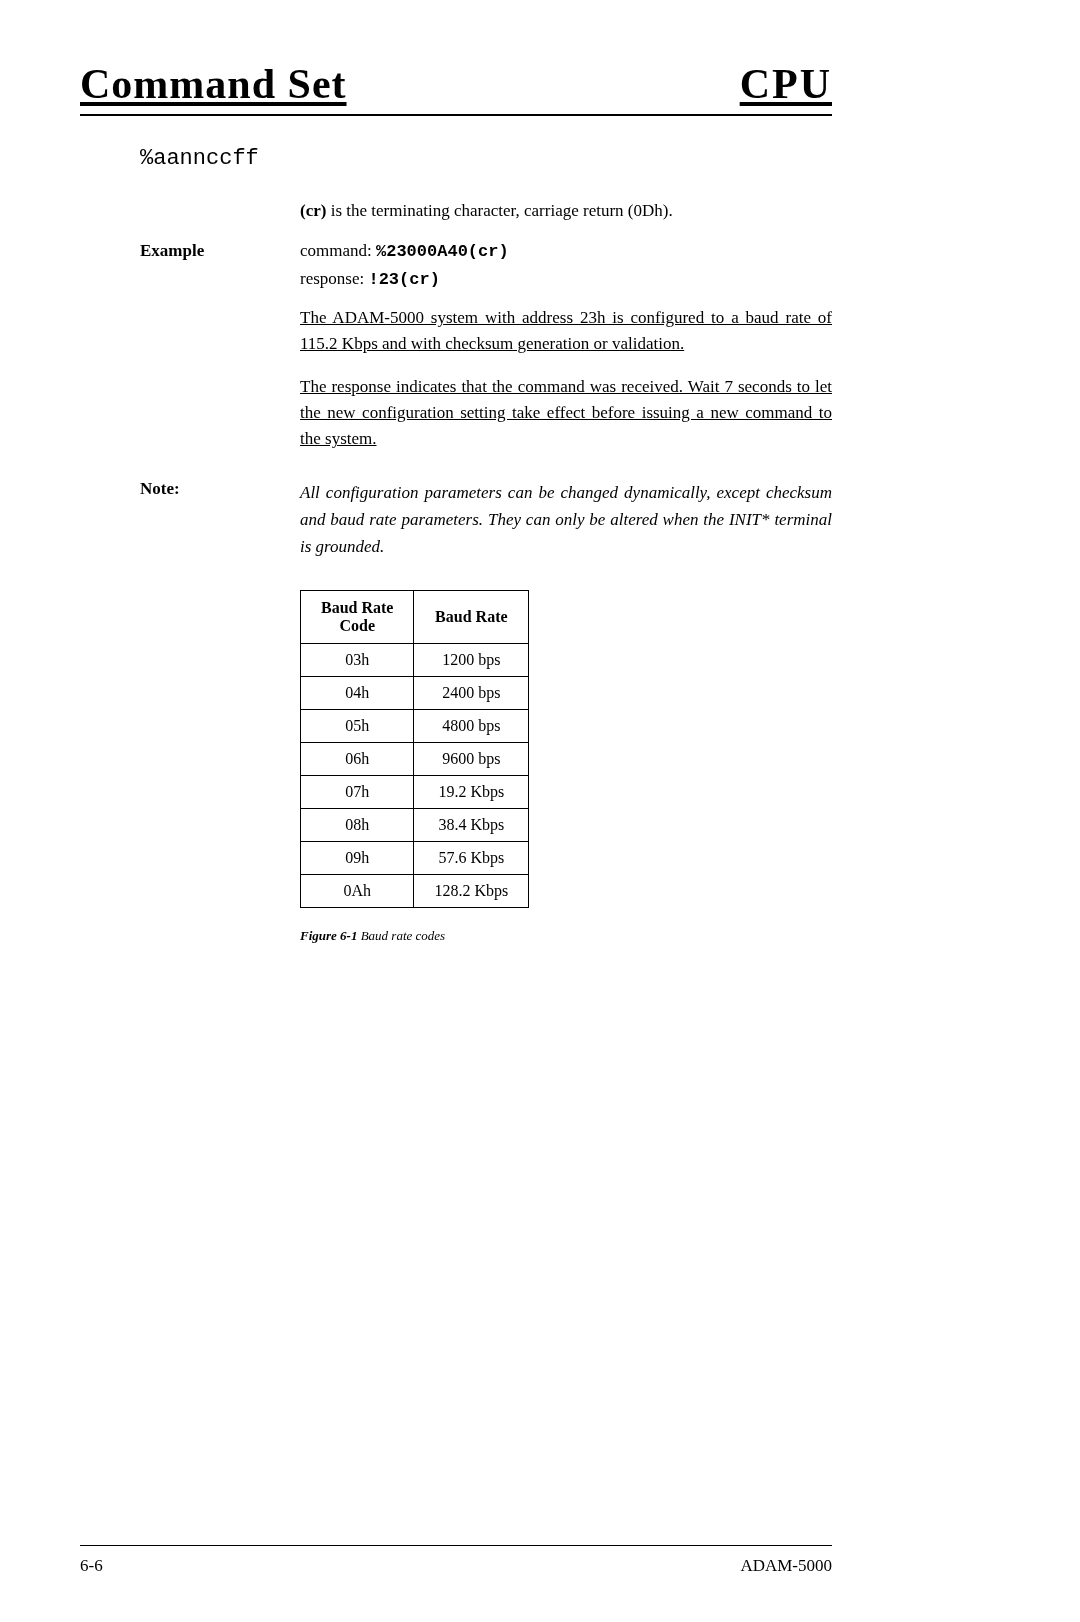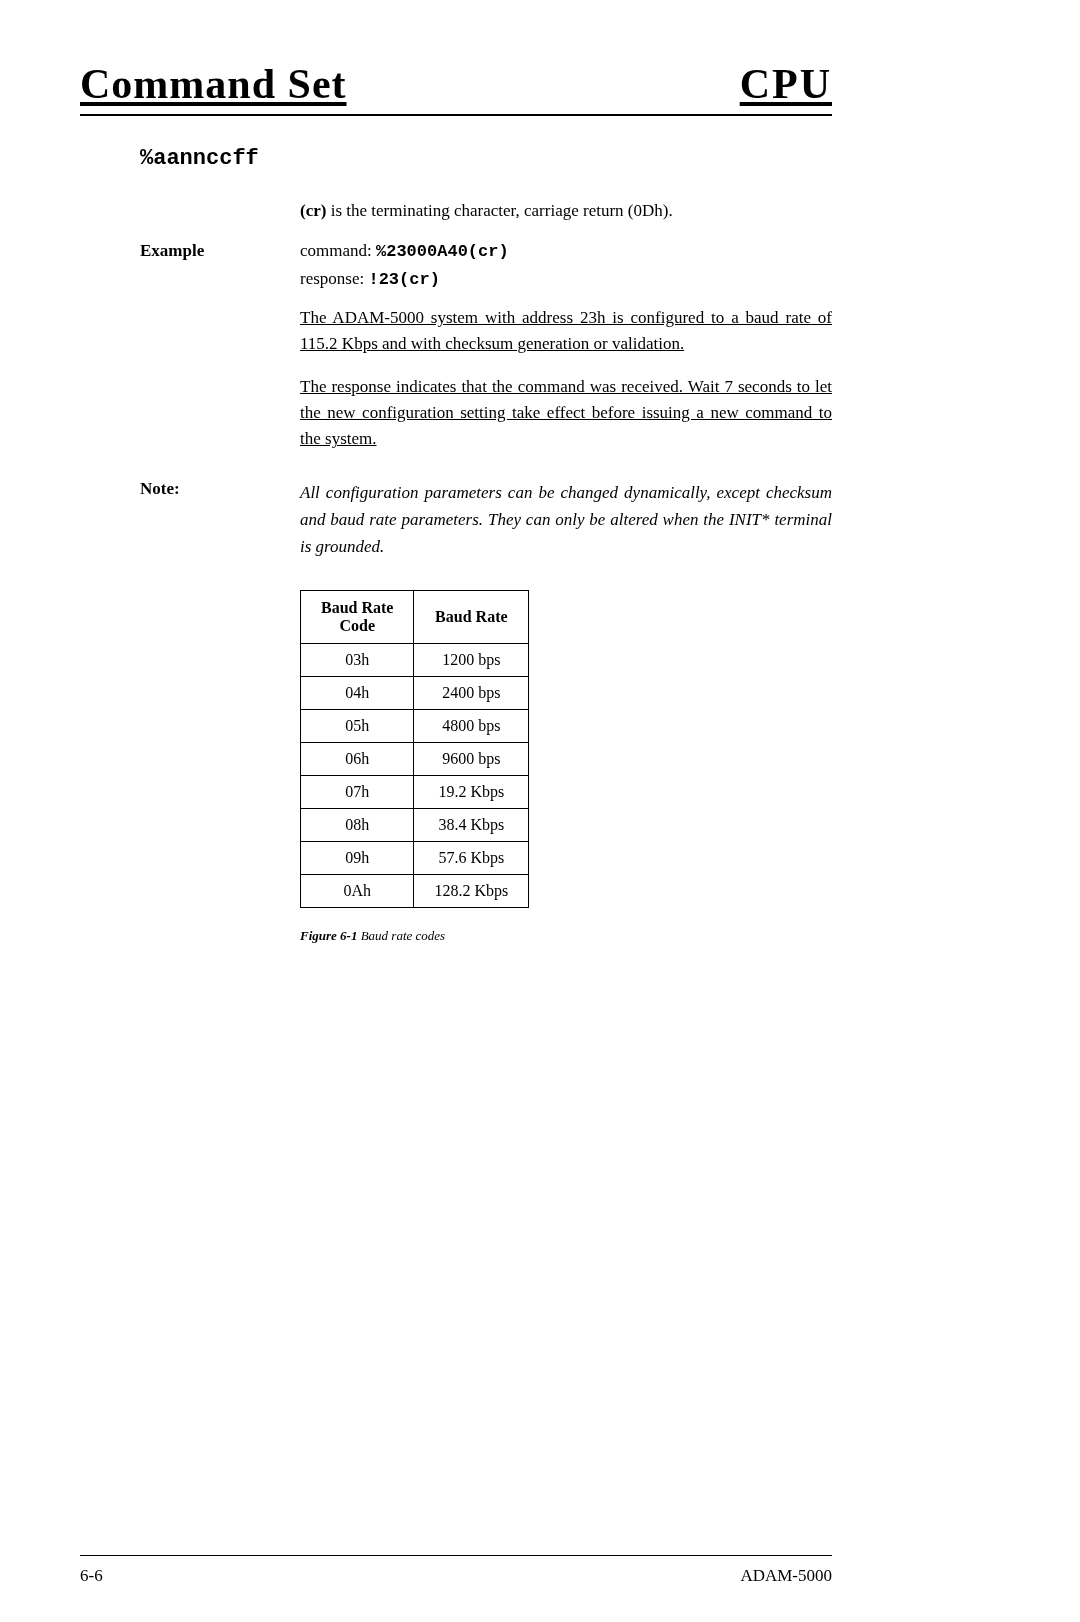--- a/index.html
+++ b/index.html
@@ -49,21 +49,21 @@
       font-weight: bold;
       font-family: "Times New Roman", Times, serif;
       text-decoration: underline;
       text-underline-offset: 4px;
       letter-spacing: 2px;
     }
 
     
     .subtitle {
       font-size: 22px;
-      font-weight: bold;
+      font-weight: normal;
       font-family: "Courier New", Courier, monospace;
       margin-left: 60px;
       margin-bottom: 30px;
     }
 
     
     .content {
       margin-left: 60px;
     }
 
@@ -178,21 +178,21 @@
     }
 
     .figure-caption-bold {
       font-weight: bold;
       font-style: italic;
     }
 
     
     .footer {
       position: absolute;
-      bottom: 36px;
+      bottom: 46px;
       left: 80px;
       right: 80px;
       border-top: 1.5px solid #000;
       display: flex;
       justify-content: space-between;
       padding-top: 10px;
       font-size: 17px;
     }
 
     .footer-left {

